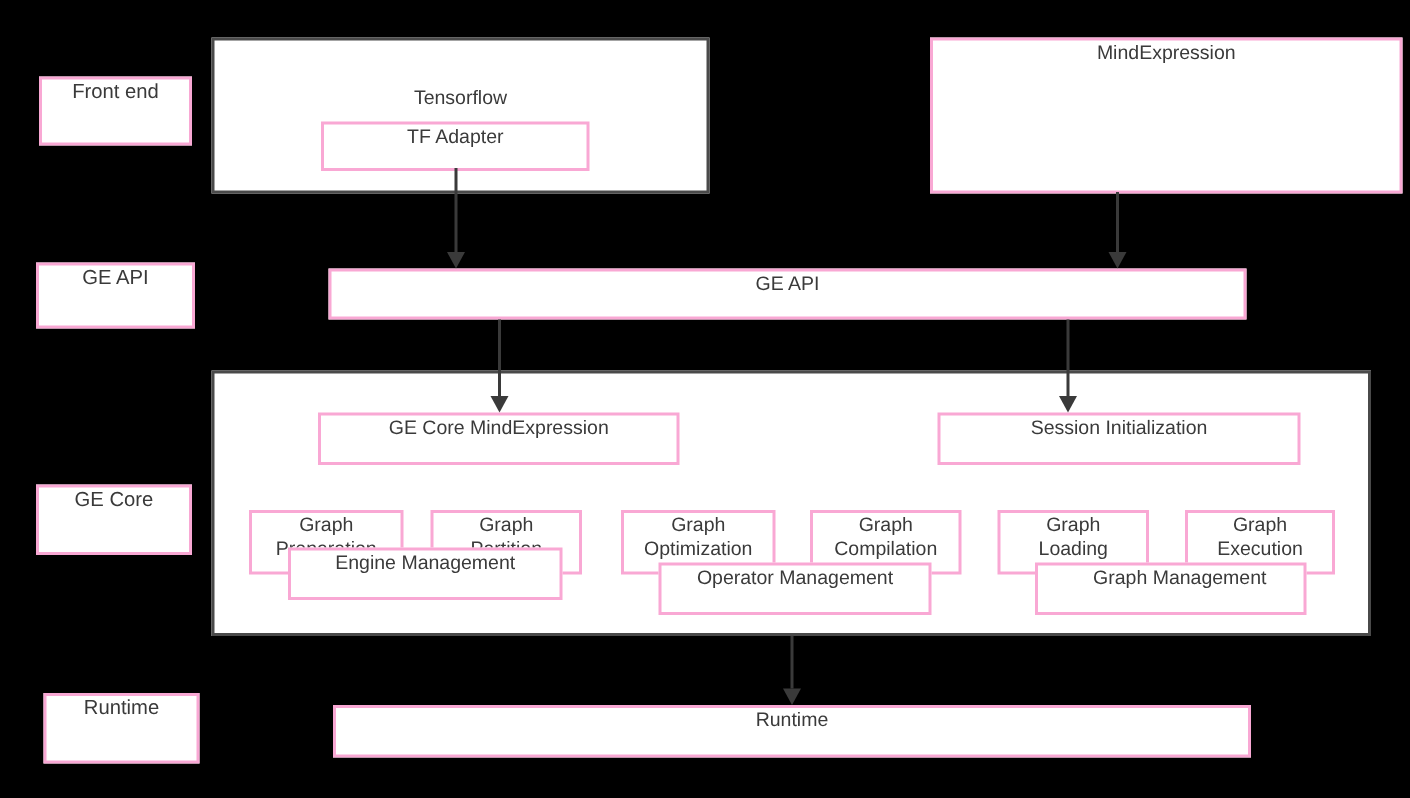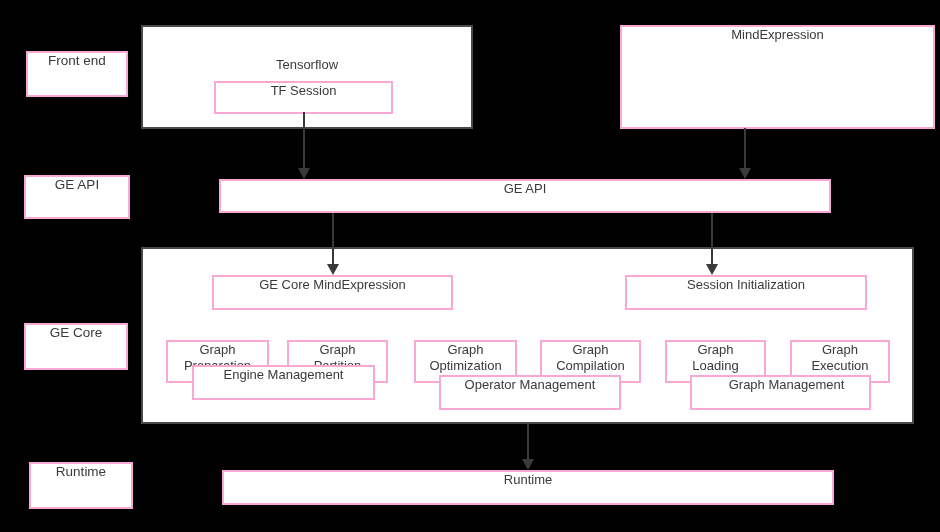--- a/index.html
+++ b/index.html
@@ -80,21 +80,21 @@
   </div>
 
   <div class="box label-box" style="left:29px; top:462px; width:104px; height:47px;">
     <span>Runtime</span>
   </div>
 
   <div class="box group-box" style="left:141px; top:25px; width:332px; height:104px;">
     <span class="group-title" style="top:30px;">Tensorflow</span>
   </div>
   <div class="box" style="left:214px; top:81px; width:179px; height:33px;">
-    <span>TF Session</span>
+    <span>TF Adapter</span>
   </div>
 
   <div class="box" style="left:587px; top:25px; width:315px; height:104px;margin-left:33px;">
     <span>MindExpression</span>
   </div>
 
   <div class="box bar" style="left:219px; top:179px; width:612px; height:34px;">
     <span>GE API</span>
   </div>
 

